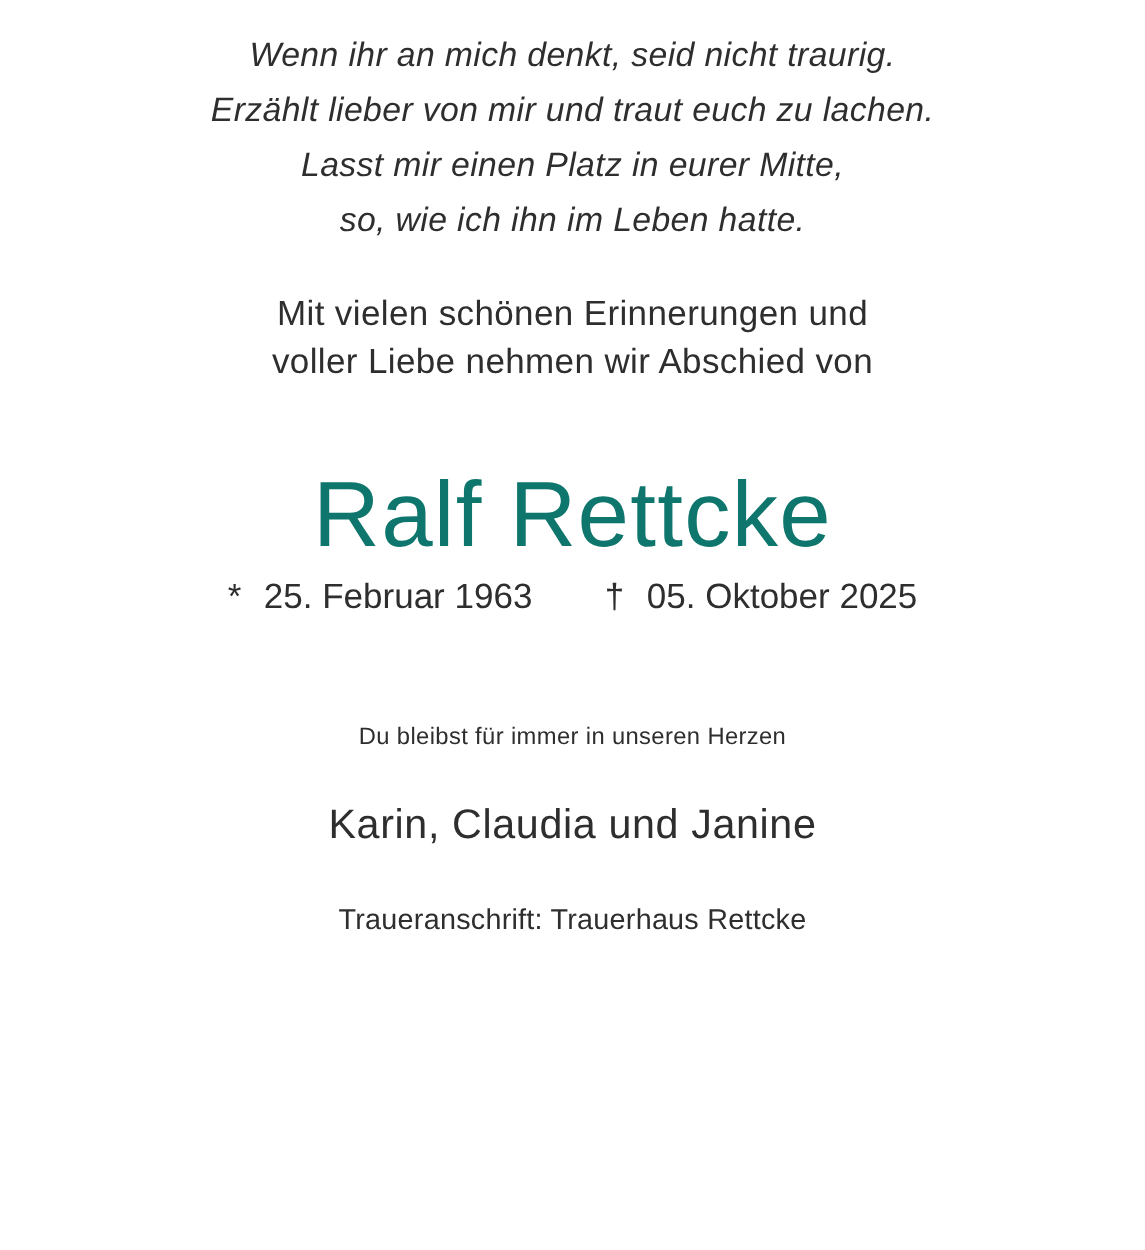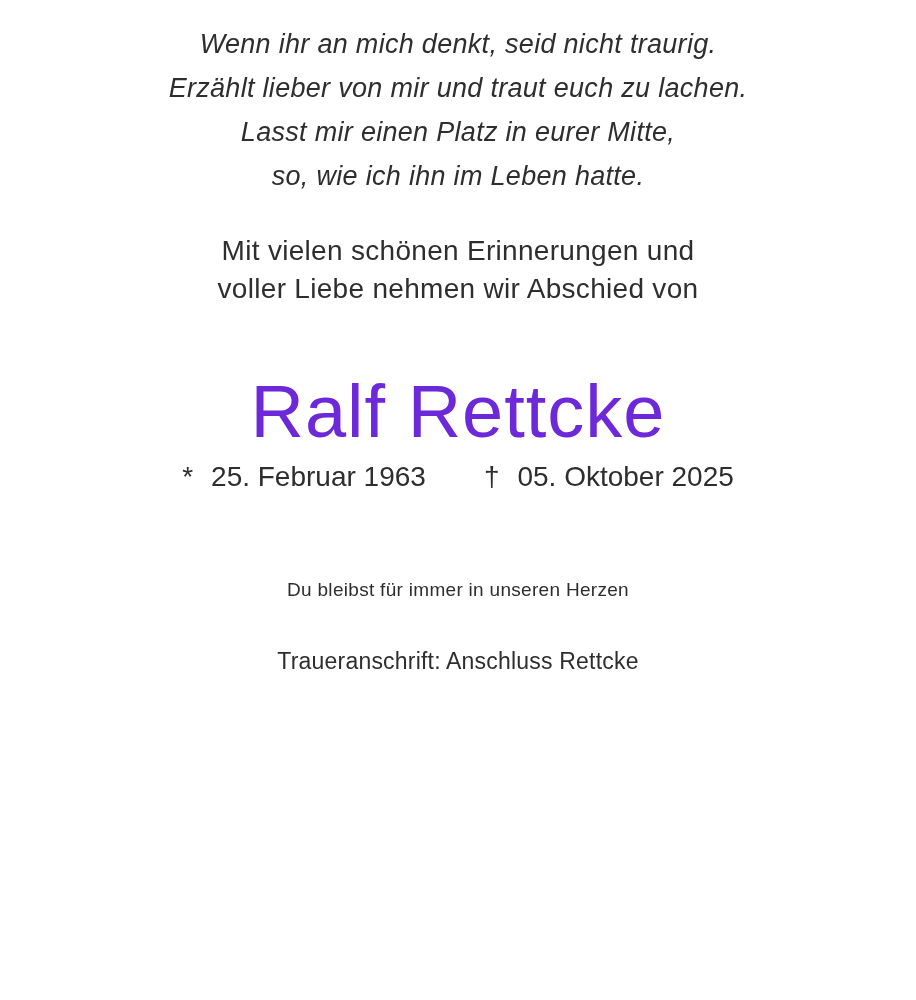--- a/index.html
+++ b/index.html
@@ -40,21 +40,21 @@
     line-height: 38px;
     letter-spacing: 0.3px;
   }
   
   .deceased-name {
     margin-top: 58px;
     font-size: 74px;
     line-height: 92px;
     font-weight: normal;
     letter-spacing: 1px;
-    color: #6d28d9;
+    color: #0f766e;
   }
   
   .dates-row {
     margin-top: 3px;
     display: flex;
     justify-content: center;
     align-items: baseline;
     gap: 58px;
     font-size: 28px;
     line-height: 32px;
@@ -127,19 +127,20 @@
       <span>25. Februar 1963</span>
     </div>
     <div class="date-group">
       <span class="date-symbol">†</span>
       <span>05. Oktober 2025</span>
     </div>
   </div>
 
   <div class="farewell">Du bleibst für immer in unseren Herzen</div>
 
+  <div class="family">Karin, Claudia und Janine</div>
 
 
   <div class="address">
-    <p>Traueranschrift: Anschluss Rettcke</p>
+    <p>Traueranschrift: Trauerhaus Rettcke</p>
   </div>
 
 </div>
 
 </body></html>

